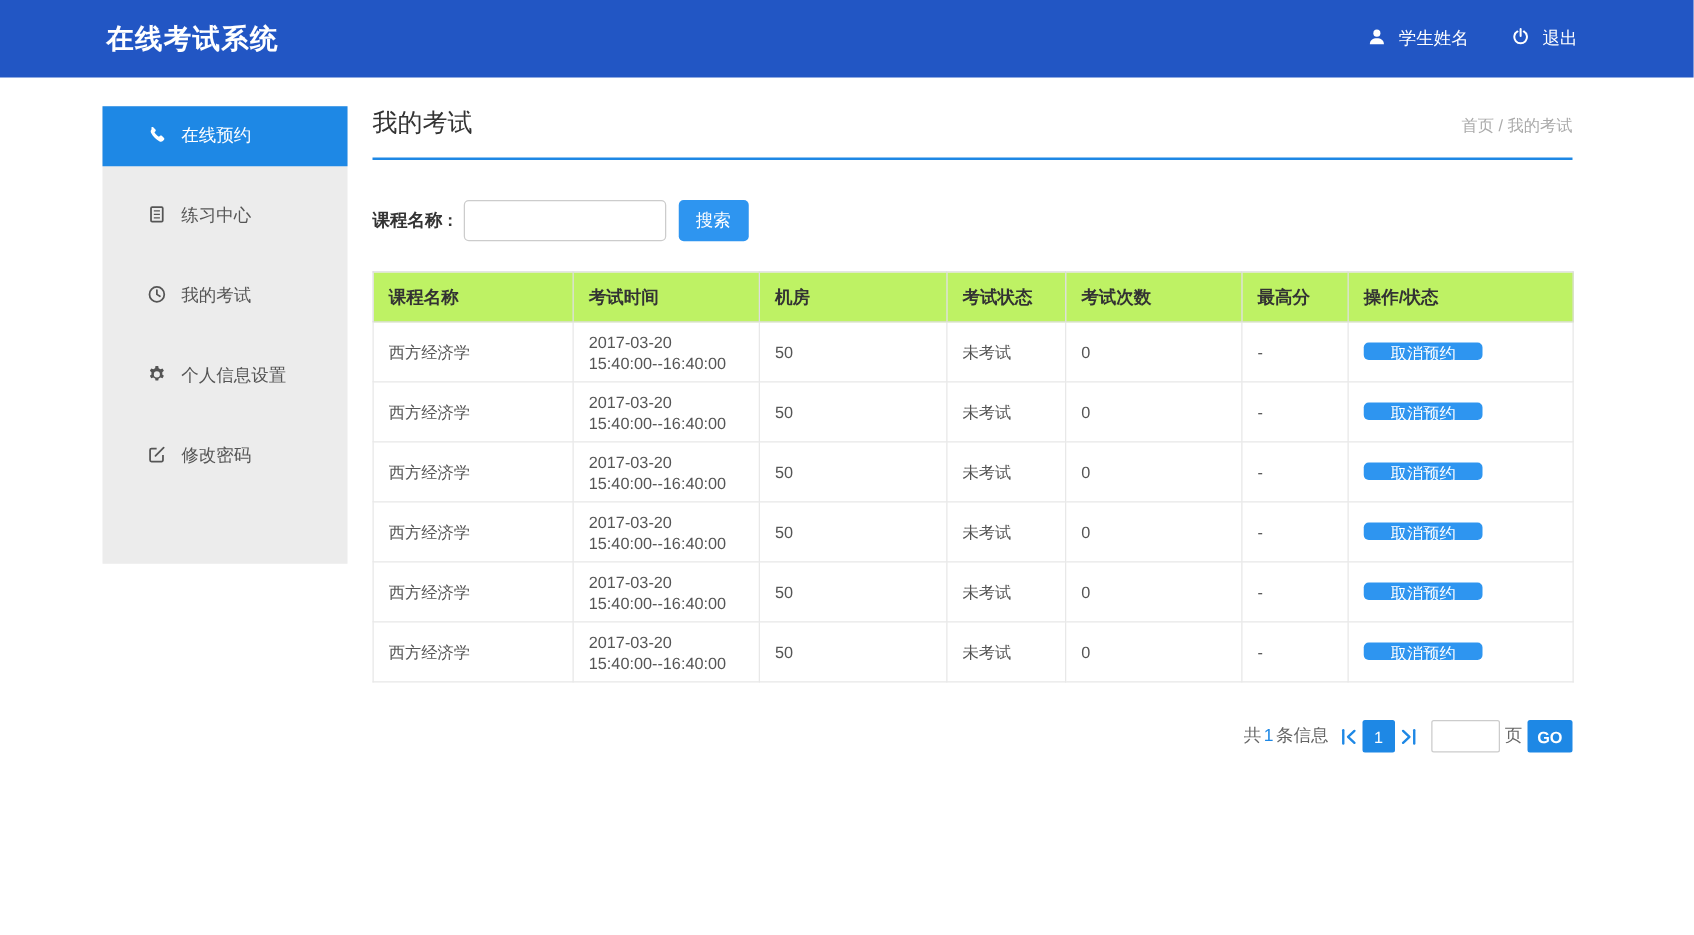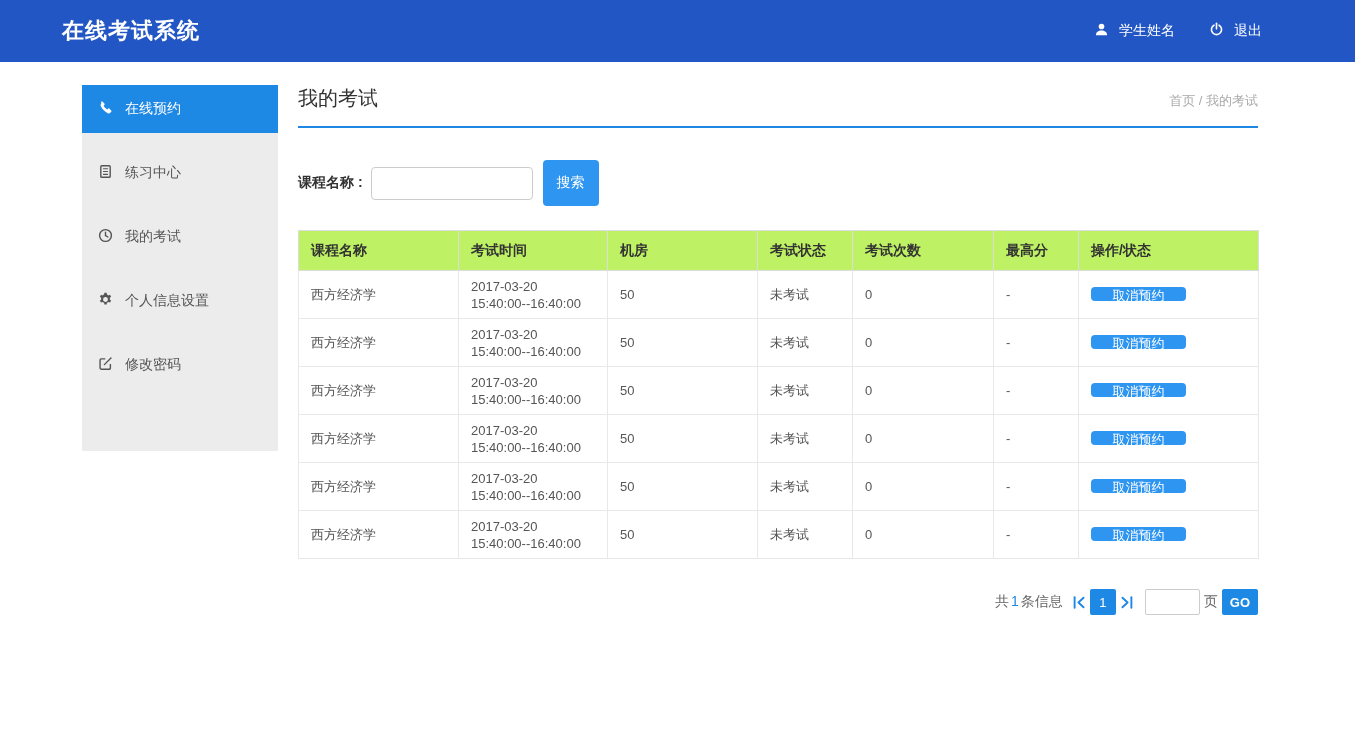--- a/index.html
+++ b/index.html
@@ -9,49 +9,49 @@
     --sidebar-bg:#ececec;
     --border:#ddd;
     --border-light:#e8e8e8;
   }
   *{margin:0;padding:0;box-sizing:border-box;}
   html,body{width:1355px;height:748px;background:#fff;
     font-family:"Liberation Sans","DejaVu Sans",sans-serif;overflow:hidden;}
 
   
   .topbar{height:62px;background:var(--topbar-blue);display:flex;align-items:center;
-    padding:0 93px 0 62px;color:#fff;}
+    padding:0 93px 0 85px;color:#fff;}
   .topbar-title{font-size:22px;font-weight:bold;letter-spacing:1px;}
   .topbar-right{margin-left:auto;display:flex;align-items:center;gap:34px;font-size:14px;}
   .topbar-link{display:flex;gap:10px;cursor:pointer;color:#fff;}
   .topbar-link svg{display:block;}
 
   
   .page{display:flex;padding:23px 97px 0 82px;gap:20px;align-items:flex-start;}
 
   
   .sidebar{width:196px;background:var(--sidebar-bg);padding-bottom:46px;flex:none;}
-  .side-item{height:48px;display:flex;align-items:center;gap:12px;padding-left:16px;
+  .side-item{height:48px;display:flex;align-items:center;gap:12px;padding-left:36px;
     margin-bottom:16px;font-size:14px;color:#555;cursor:pointer;}
   .side-item svg{flex:none;}
   .side-item.active{background:var(--accent-blue);color:#fff;}
 
   
   .main{flex:1;min-width:0;}
   .title-row{display:flex;align-items:baseline;justify-content:space-between;
     border-bottom:2px solid var(--accent-blue);padding-bottom:14px;}
   .page-title{font-size:20px;color:#333;font-weight:normal;}
   .breadcrumb{font-size:13px;color:#aaa;}
   .breadcrumb .crumb-home{color:#aaa;cursor:pointer;text-decoration:none;}
 
   .search-row{display:flex;align-items:center;margin-top:32px;}
   .search-label{font-size:14px;font-weight:bold;color:#333;margin-right:8px;}
   .search-input{width:162px;height:33px;border:1px solid #ccc;border-radius:4px;
     padding:0 8px;font-size:14px;color:#333;outline:none;}
-  .search-btn{margin-left:10px;width:56px;height:46px;border:none;border-radius:4px;
+  .search-btn{margin-left:10px;width:56px;height:33px;border:none;border-radius:4px;
     background:var(--button-blue);color:#fff;font-size:14px;cursor:pointer;}
 
   table.exam-table{width:100%;border-collapse:collapse;margin-top:24px;table-layout:fixed;}
   .exam-table th{background:#bef264;border:1px solid var(--border);height:40px;
     text-align:left;padding:0 12px;font-size:14px;color:#333;font-weight:bold;}
   .exam-table td{border:1px solid var(--border-light);height:48px;padding:6px 12px;
     font-size:13px;color:#555;background:#fff;vertical-align:middle;}
   .col-course{width:160px;}
   .col-time{width:149px;}
   .col-room{width:150px;}

